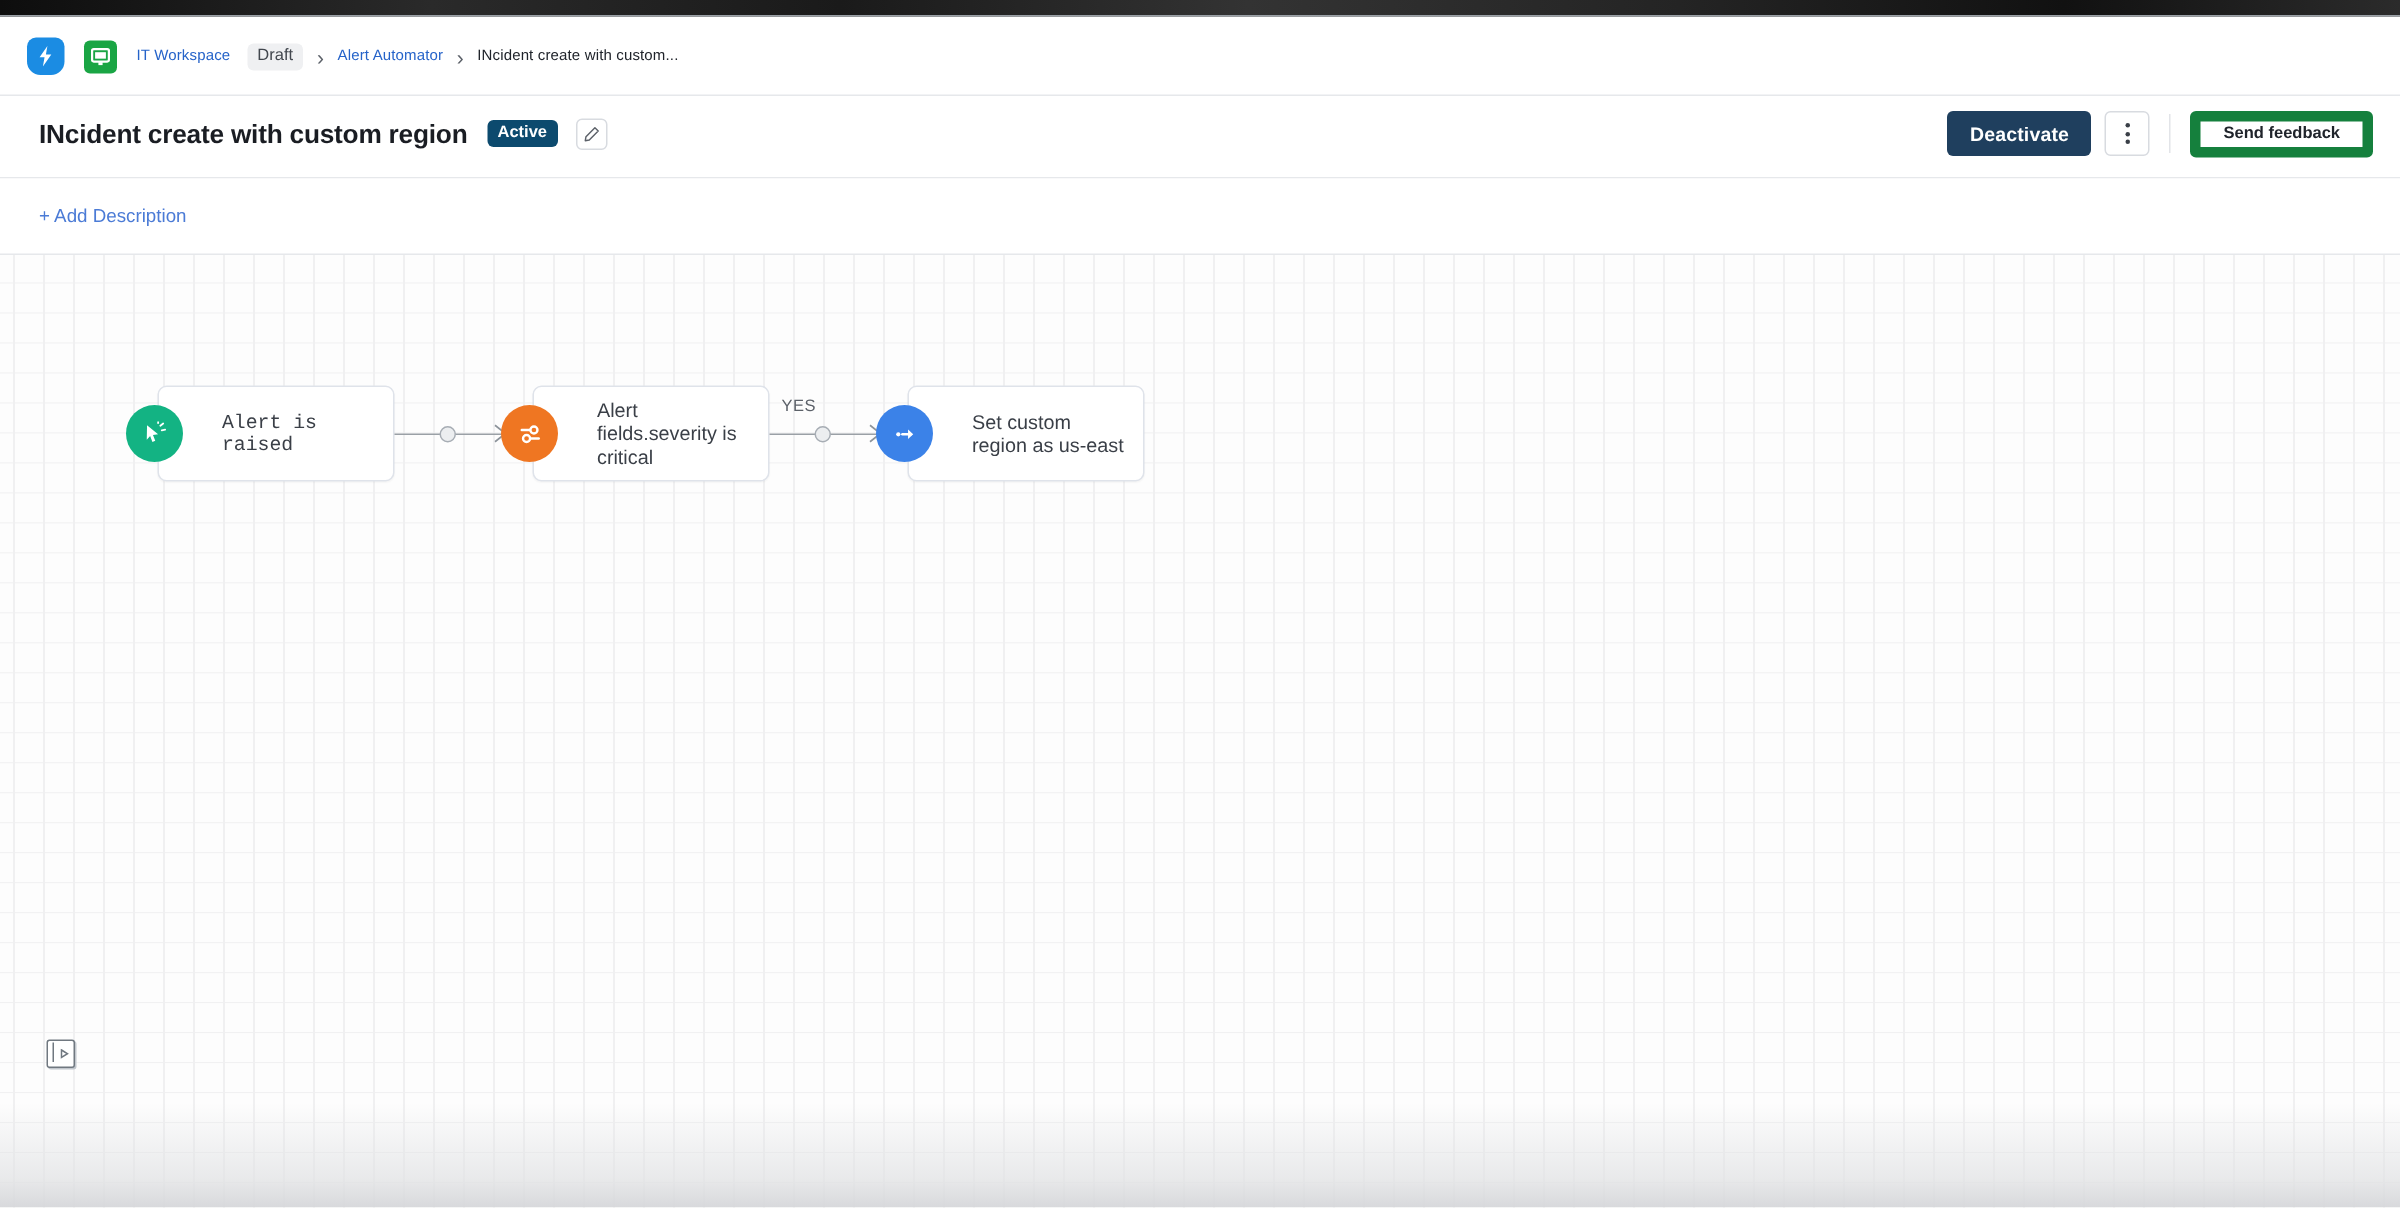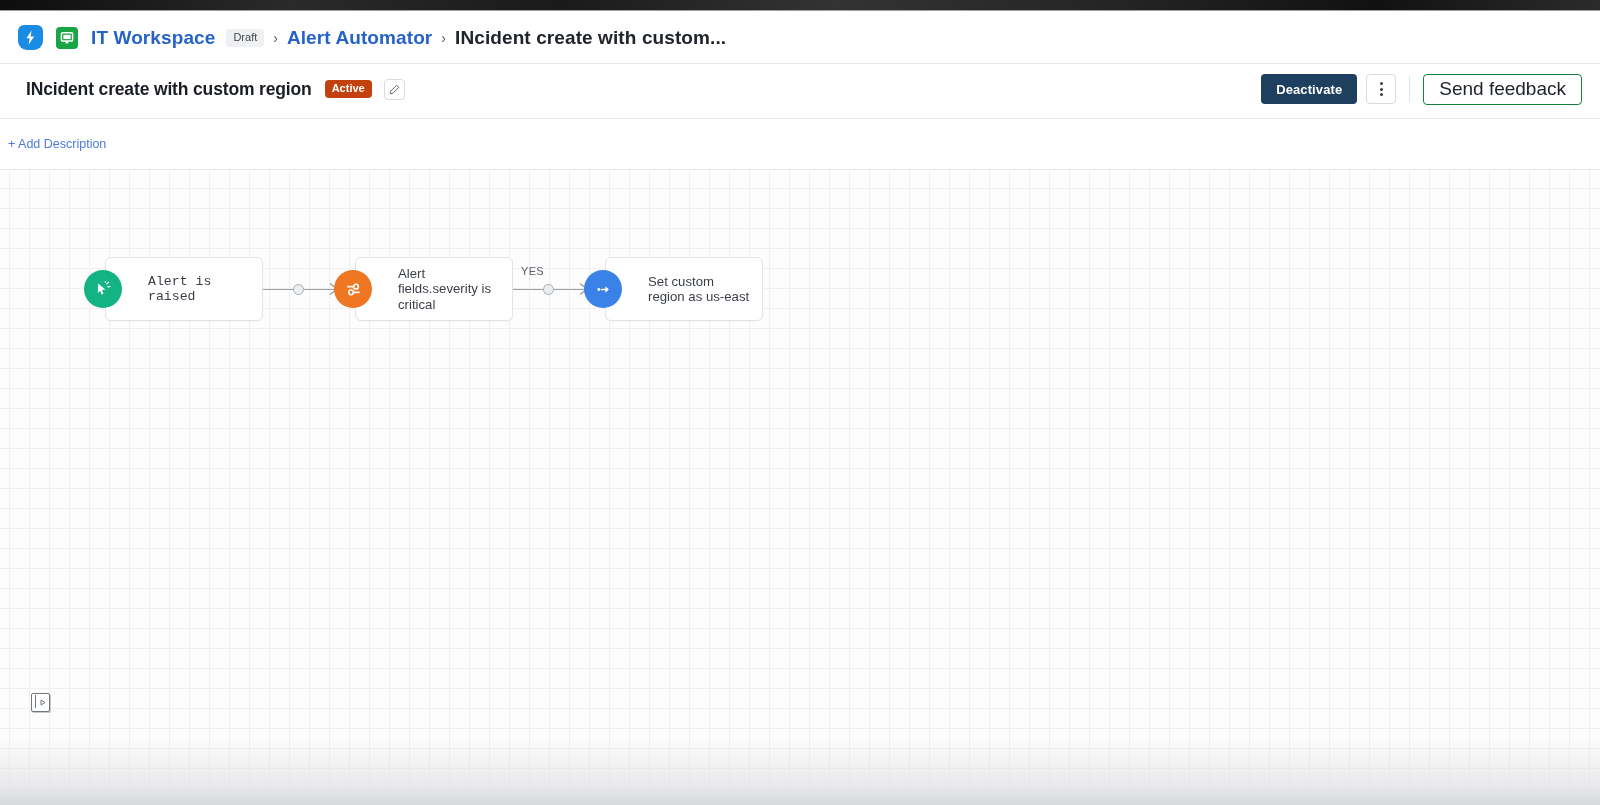--- a/index.html
+++ b/index.html
@@ -41,22 +41,22 @@
     margin-right: 13px;
   }
   .logo-shield svg { display: block; }
   .app-icon {
     width: 22px; height: 22px; flex: 0 0 auto;
     background: #1aa544; border-radius: 4px;
     display: flex; align-items: center; justify-content: center;
     margin-right: 13px;
   }
   .crumb {
-    font-size: 19px; color: #2563c9; white-space: nowrap;
-    cursor: pointer; letter-spacing: .1px; font-weight: bold;
+    font-size: 10px; color: #2563c9; white-space: nowrap;
+    cursor: pointer; letter-spacing: .1px;
   }
   .crumb.current { color: #20242b; cursor: default; }
   .crumb-chip {
     font-size: 11px; color: #42474e; background: #eff0f2;
     border-radius: 4px; padding: 3px 7px 4px; margin-left: 11px;
     line-height: 1;
   }
   .crumb-sep {
     font-size: 14px; color: #5c6169; margin: 0 9px; user-select: none;
   }
@@ -68,21 +68,21 @@
     background: #fff;
     border-bottom: 1px solid #e6e8eb;
     display: flex; align-items: center;
     padding: 0 18px 4px 26px;
   }
   .page-title {
     font-size: 17.5px; font-weight: 700; color: #1a1d23;
     letter-spacing: -.15px;
   }
   .badge-active {
-    background: #c2410c; color: #fff; font-size: 11px; font-weight: 700;
+    background: #0c4a6e; color: #fff; font-size: 11px; font-weight: 700;
     border-radius: 4px; padding: 3px 7px 4px; margin-left: 13px; line-height: 1;
   }
   .icon-btn-square {
     width: 21px; height: 21px; margin-left: 12px;
     border: 1px solid #d8dbe0; border-radius: 4px; background: #fff;
     display: flex; align-items: center; justify-content: center; cursor: pointer;
   }
   .title-actions { margin-left: auto; display: flex; align-items: center; }
   .btn-primary {
     background: #1f3f5e; color: #fff; font-size: 13px; font-weight: 700;
@@ -91,31 +91,31 @@
   }
   .btn-kebab {
     width: 30px; height: 30px; margin-left: 9px;
     border: 1px solid #d8dbe0; border-radius: 4px; background: #fff;
     display: flex; align-items: center; justify-content: center;
     cursor: pointer; flex-direction: column; gap: 2.5px;
   }
   .btn-kebab i { width: 3px; height: 3px; border-radius: 50%; background: #3a3f47; display: block; }
   .vdiv { width: 1px; height: 26px; background: #e2e4e8; margin: 0 13px; }
   .btn-secondary {
-    background: #fff; color: #20242b; font-size: 19px; font-weight: 400;
-    border: 1px solid #15803d; border-radius: 4px; padding: 0 15px; height: 31px;
+    background: #fff; color: #20242b; font-size: 11px; font-weight: 700;
+    border: 7px solid #15803d; border-radius: 4px; padding: 0 15px; height: 31px;
     cursor: pointer;
   }
 
   
   .desc-bar {
     position: absolute; top: 119px; left: 0;
     width: 1600px; height: 51px;
     background: #fff; border-bottom: 1px solid #e6e8eb;
-    display: flex; align-items: center; padding-left: 8px;
+    display: flex; align-items: center; padding-left: 26px;
   }
   .add-desc {
     font-size: 12.5px; color: #4b7bd6; cursor: pointer; font-weight: 400;
   }
 
   
   .canvas {
     position: absolute; top: 170px; left: 0;
     width: 1600px; height: 635px;
     background-color: #fdfdfd;

